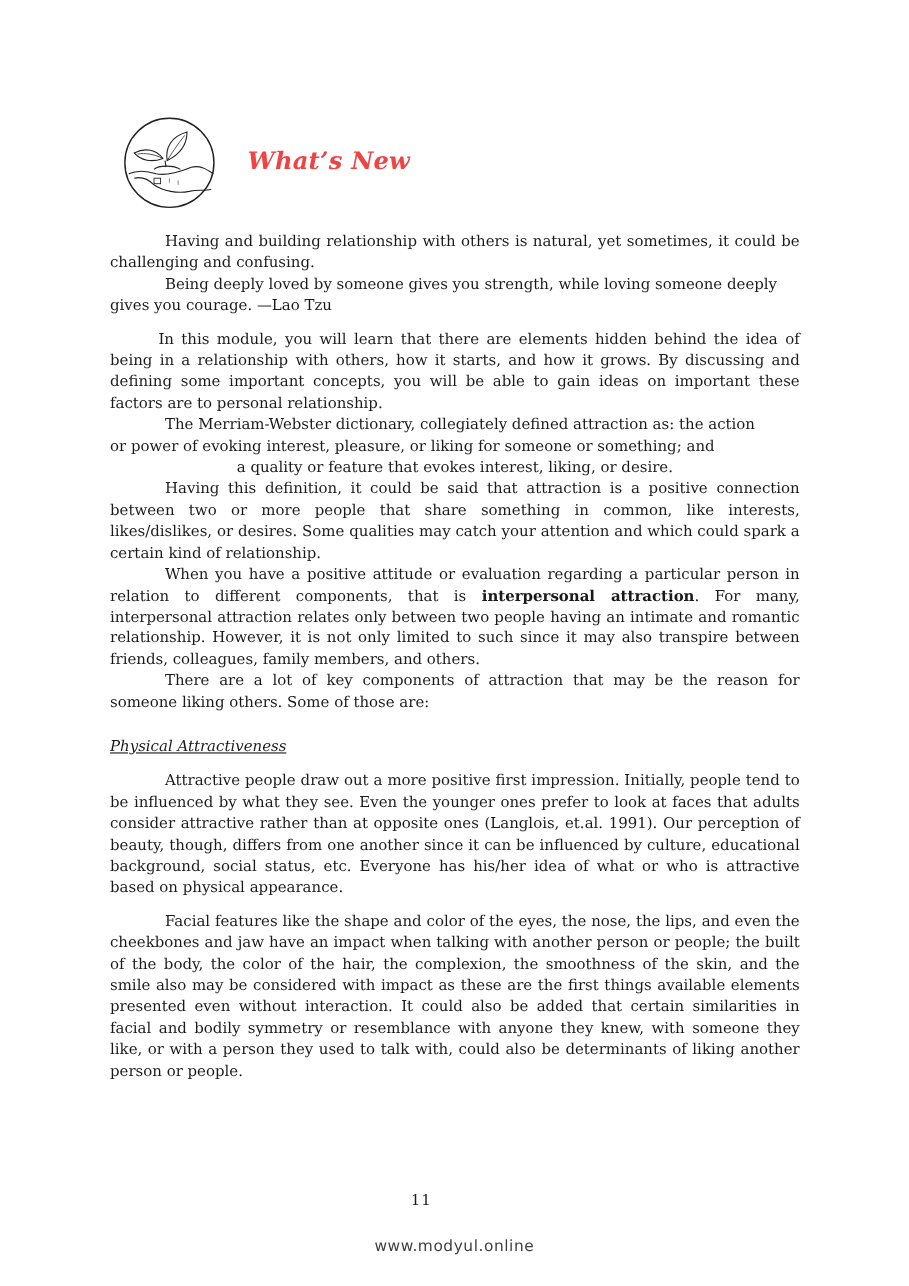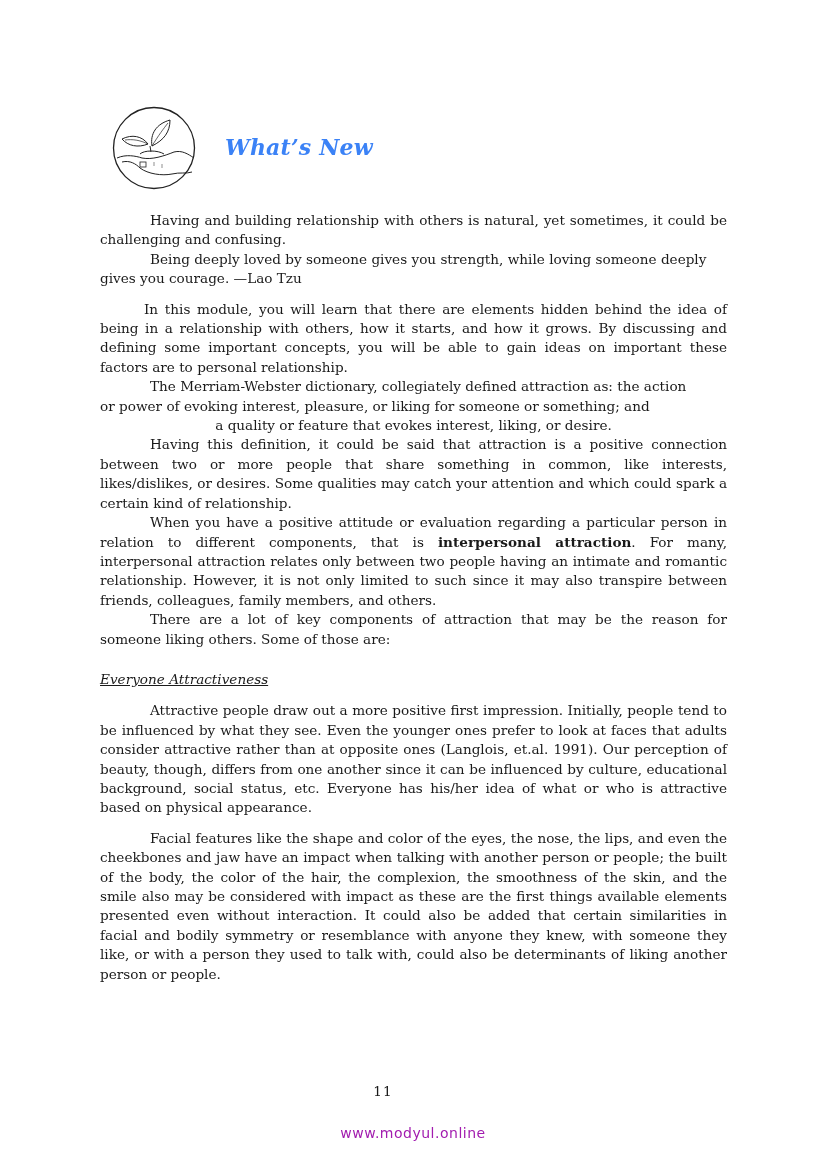--- a/index.html
+++ b/index.html
@@ -8,21 +8,21 @@
       font-family: "DejaVu Serif", "Liberation Serif", serif;
       color: #1a1a1a;
     }
     .page { position: absolute; left: 0; top: 0; width: 826px; height: 1169px; }
     .logo {
       position: absolute; left: 112px; top: 106px; width: 84px; height: 84px;
     }
     .section-title {
       position: absolute; left: 225px; top: 134px;
       font-family: "DejaVu Serif", serif; font-weight: bold; font-style: italic;
-      font-size: 22px; color: #3b82f6;
+      font-size: 22px; color: #ef4444;
       letter-spacing: 0.2px;
     }
     .content {
       position: absolute; left: 100px; top: 200px; width: 627px;
       font-family: "DejaVu Serif", serif;
       font-size: 13.6px; line-height: 19.4px;
       text-align: justify;
     }
     .content p { margin: 0; }
     .indent { text-indent: 50px; }
@@ -38,21 +38,21 @@
     }
     .nojust { text-align: center; }
     .bold { font-weight: bold; }
     .page-number {
       position: absolute; left: 0; width: 766px; top: 1083px;
       text-align: center; font-size: 13.6px; letter-spacing: 1px;
     }
     .watermark {
       position: absolute; left: 0; width: 826px; top: 1125px;
       text-align: center; font-family: "DejaVu Sans", sans-serif;
-      font-size: 14px; color: #a21caf; letter-spacing: 0.5px;
+      font-size: 14px; color: #404040; letter-spacing: 0.5px;
     }
   </style>
 </head>
 <body>
 
 <div class="page">
 
   <svg class="logo" viewBox="0 0 84 84">
     <circle cx="42" cy="42" r="40.5" fill="none" stroke="#222" stroke-width="1.3"></circle>
 
@@ -76,20 +76,20 @@
     <p class="indent gap">Having and building relationship with others is natural, yet sometimes, it could be challenging and confusing.</p>
     <p class="indent" style="text-align:left;">Being deeply loved by someone gives you strength, while loving someone deeply gives you courage. —Lao Tzu</p>
     <p class="indent-sm gap">In this module, you will learn that there are elements hidden behind the idea of being in a relationship with others, how it starts, and how it grows. By discussing and defining some important concepts, you will be able to gain ideas on important these factors are to personal relationship.</p>
 
     <p class="indent" style="text-align:left; padding-right:30px;">The Merriam-Webster dictionary, collegiately defined attraction as: the action or power of evoking interest, pleasure, or liking for someone or something; and</p>
     <p class="nojust">a quality or feature that evokes interest, liking, or desire.</p>
     <p class="indent">Having this definition, it could be said that attraction is a positive connection between two or more people that share something in common, like interests, likes/dislikes, or desires. Some qualities may catch your attention and which could spark a certain kind of relationship.</p>
     <p class="indent"><span>When you have a positive attitude or evaluation regarding a particular person in relation to different components, that is </span><span class="bold">interpersonal attraction</span><span>. For many, interpersonal attraction relates only between two people having an intimate and romantic relationship. However, it is not only limited to such since it may also transpire between friends, colleagues, family members, and others.</span></p>
     <p class="indent">There are a lot of key components of attraction that may be the reason for someone liking others. Some of those are:</p>
 
-    <p class="subhead-ital">Everyone Attractiveness</p>
+    <p class="subhead-ital">Physical Attractiveness</p>
     <p class="indent">Attractive people draw out a more positive first impression. Initially, people tend to be influenced by what they see. Even the younger ones prefer to look at faces that adults consider attractive rather than at opposite ones (Langlois, et.al. 1991). Our perception of beauty, though, differs from one another since it can be influenced by culture, educational background, social status, etc. Everyone has his/her idea of what or who is attractive based on physical appearance.</p>
     <p class="indent gap">Facial features like the shape and color of the eyes, the nose, the lips, and even the cheekbones and jaw have an impact when talking with another person or people; the built of the body, the color of the hair, the complexion, the smoothness of the skin, and the smile also may be considered with impact as these are the first things available elements presented even without interaction. It could also be added that certain similarities in facial and bodily symmetry or resemblance with anyone they knew, with someone they like, or with a person they used to talk with, could also be determinants of liking another person or people.</p>
   </div>
 
   <div class="page-number">11</div>
   <div class="watermark">www.modyul.online</div>
 </div>
 
 </body></html>

